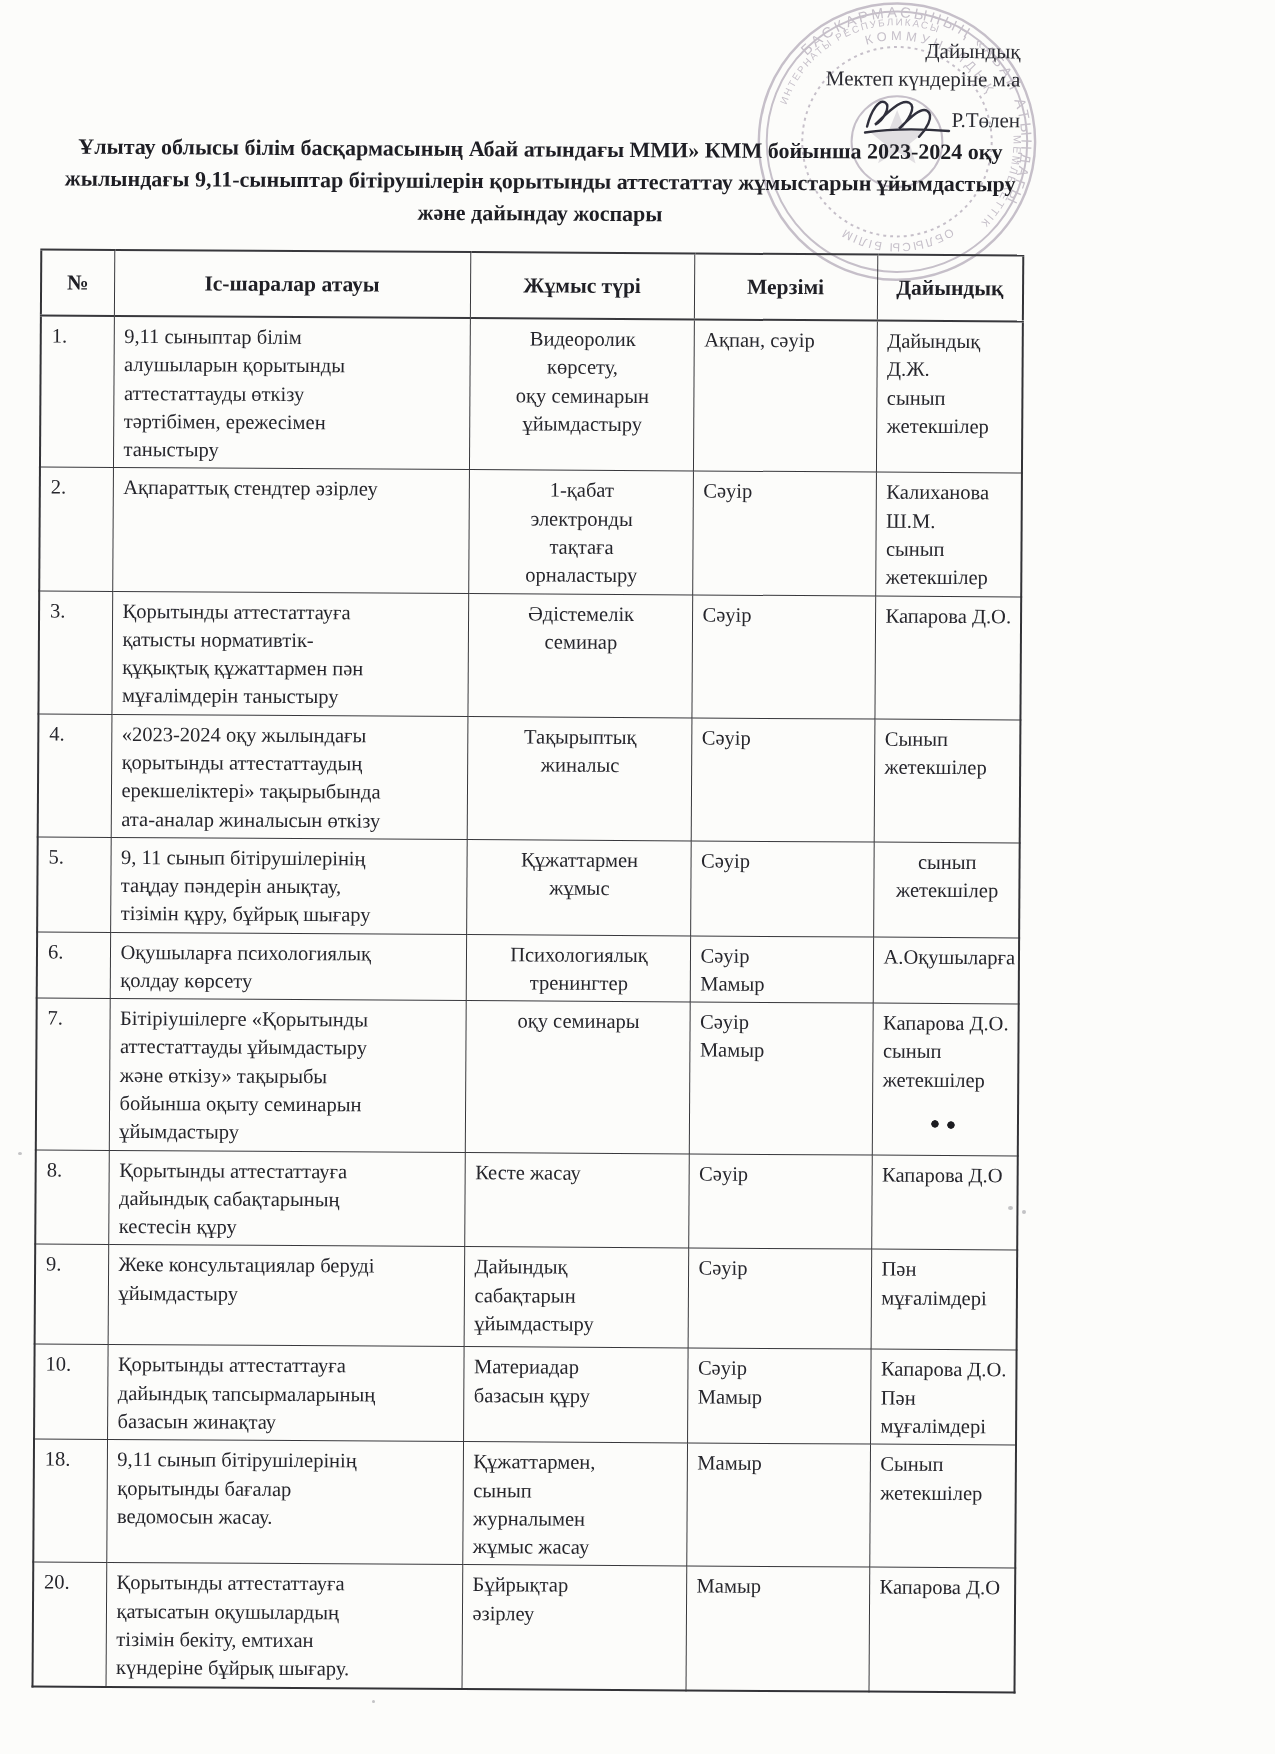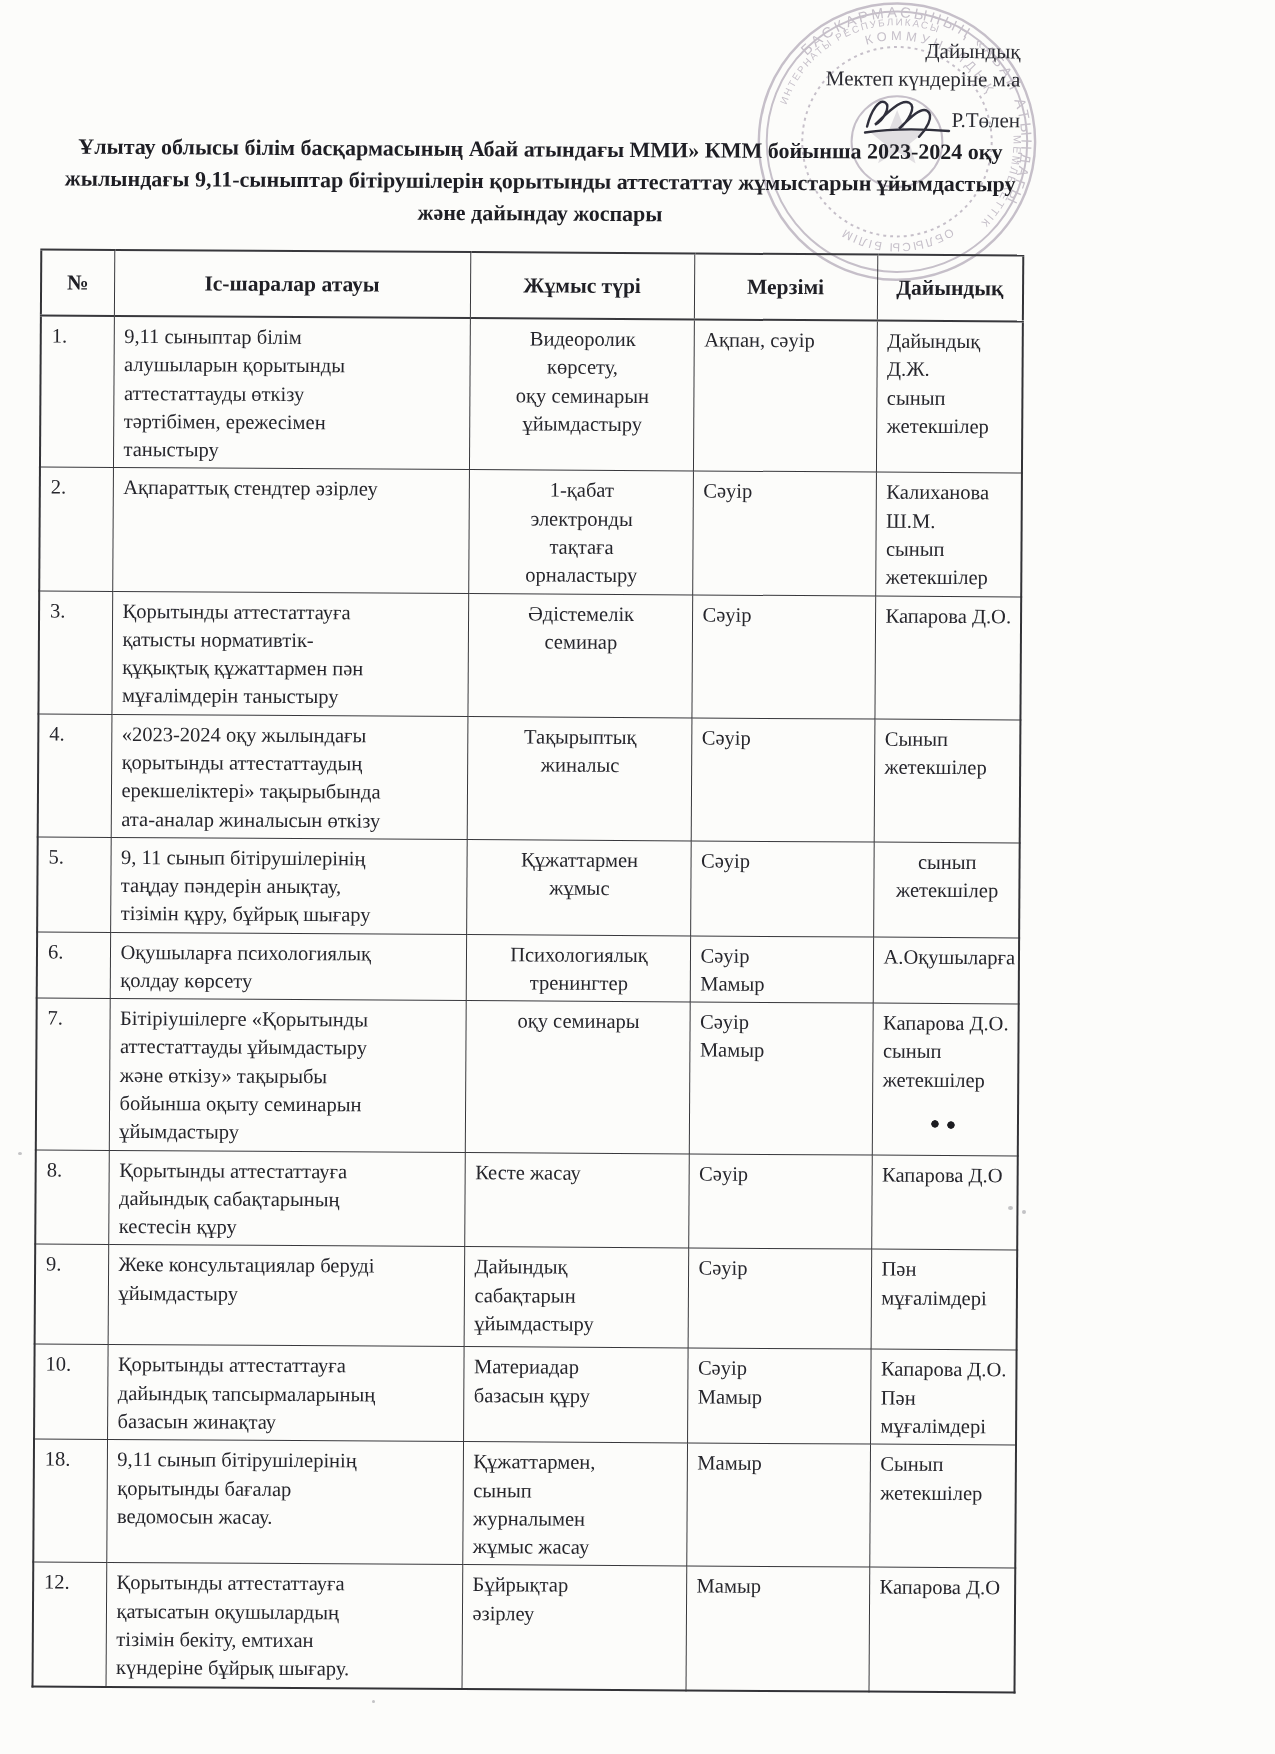--- a/index.html
+++ b/index.html
@@ -273,21 +273,21 @@
 қорытынды бағалар
 ведомосын жасау.</td>
           <td class="cell-type left">Құжаттармен,
 сынып
 журналымен
 жұмыс жасау</td>
           <td class="cell-term">Мамыр</td>
           <td class="cell-resp">Сынып жетекшілер</td>
         </tr>
         <tr style="height: 112px;">
-          <td class="cell-num">12.</td>
+          <td class="cell-num">20.</td>
           <td class="cell-act">Қорытынды аттестаттауға
 қатысатын оқушылардың
 тізімін бекіту, емтихан
 күндеріне бұйрық шығару.</td>
           <td class="cell-type left">Бұйрықтар
 әзірлеу</td>
           <td class="cell-term">Мамыр</td>
           <td class="cell-resp">Капарова Д.О</td>
         </tr>
       </tbody>

